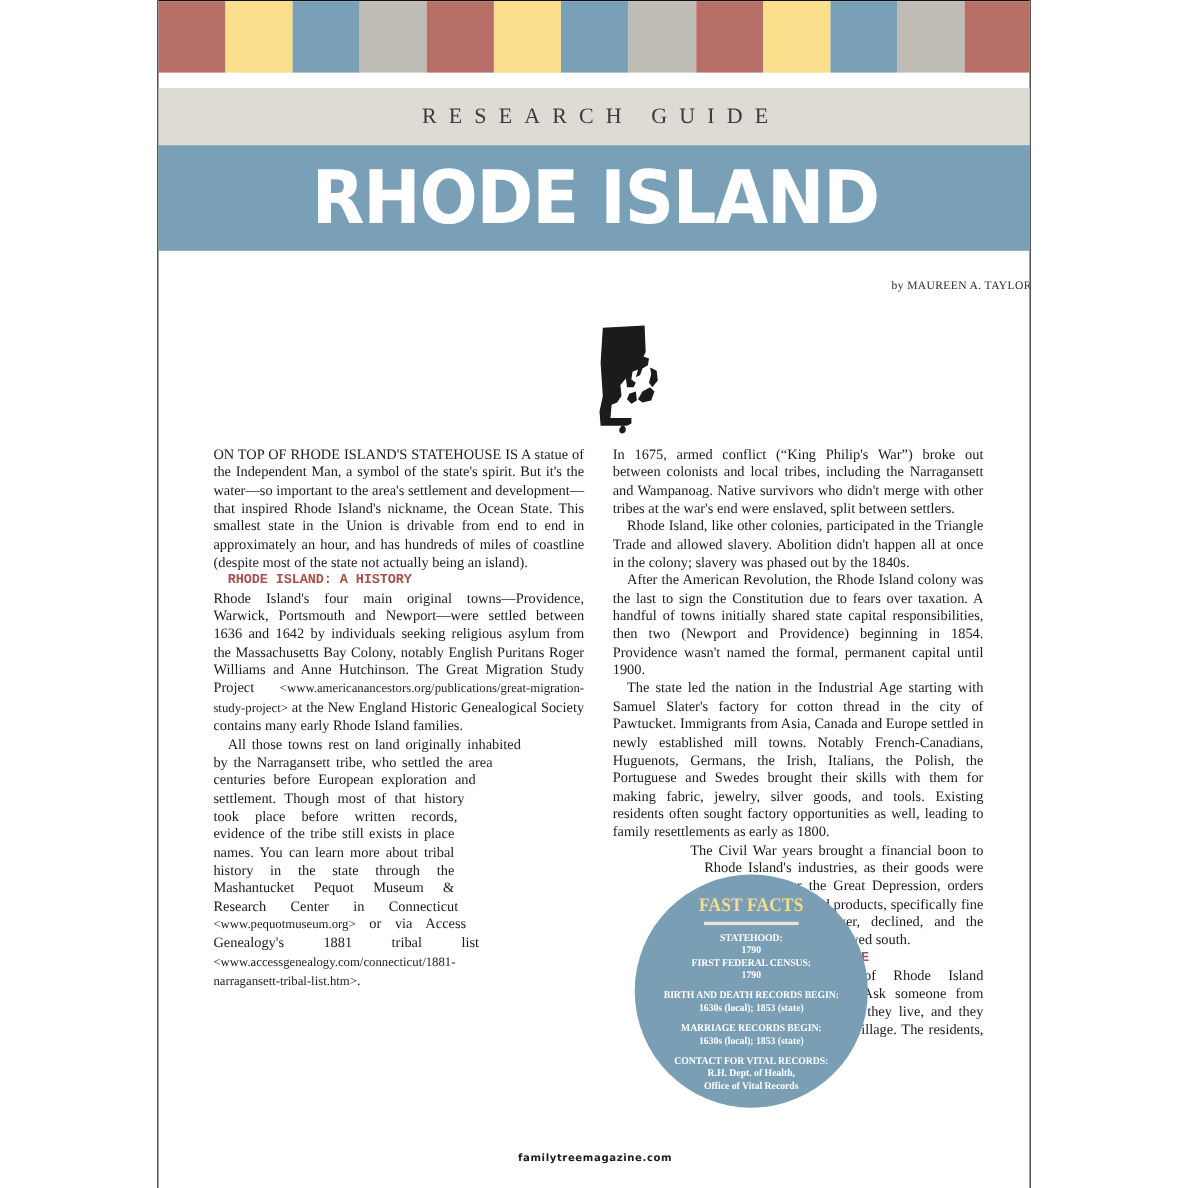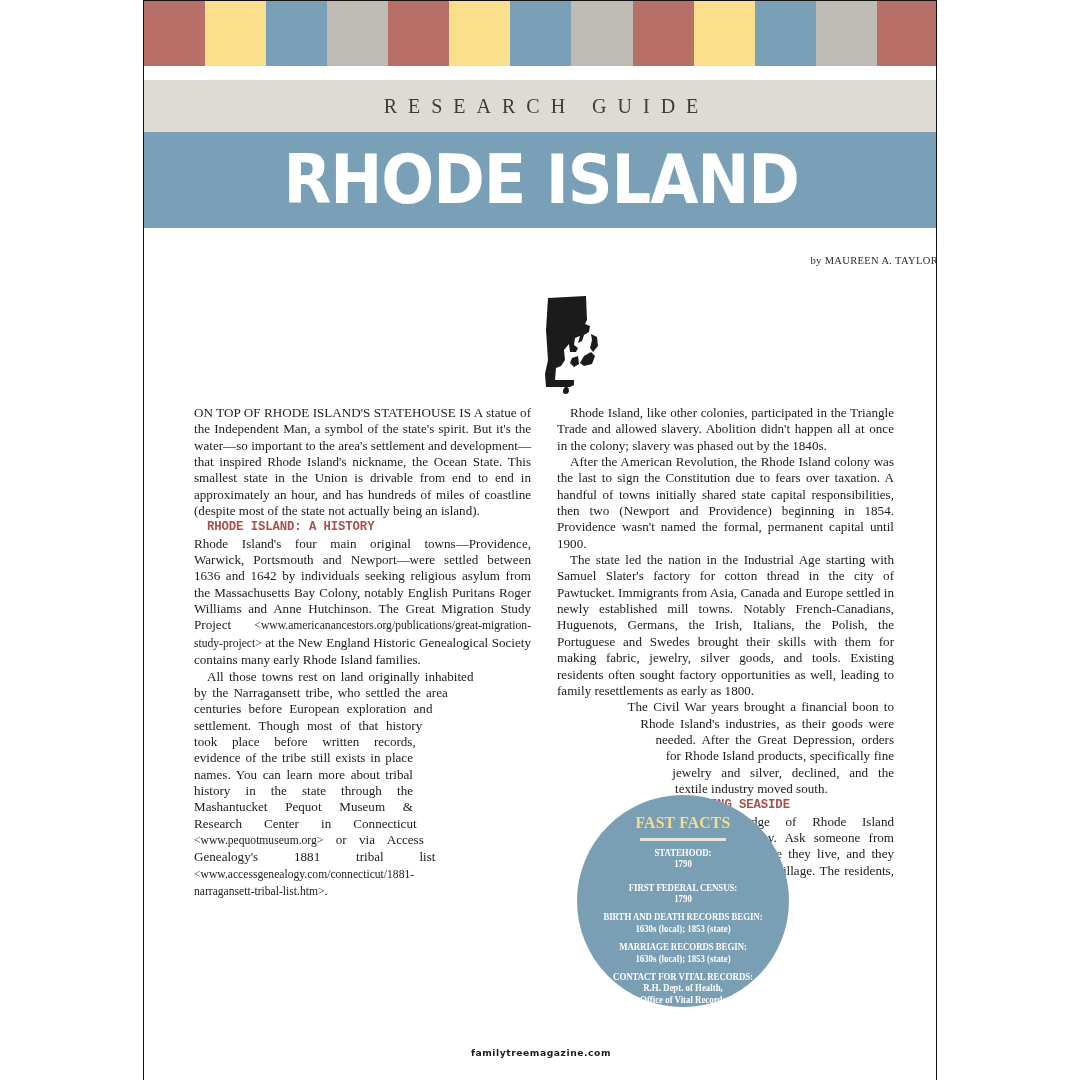--- a/index.html
+++ b/index.html
@@ -174,21 +174,21 @@
     line-height: 11.6px;
     letter-spacing: -0.05px;
     transform: scaleX(0.94);
   }
   .ff-value {
     font-weight: bold;
     font-size: 9.4px;
     line-height: 11.6px;
     transform: scaleX(0.94);
   }
-  .ff-tight { margin-bottom: 12px; }
+  .ff-tight { margin-bottom: 0; }
 
   
   .footer {
     position: absolute;
     left: 0; top: 1042px;
     width: 794px;
     text-align: center;
   }
   .footer .fm {
     font-family: "DejaVu Sans", sans-serif;
@@ -248,20 +248,21 @@
         <p class="noindent">ON TOP OF RHODE ISLAND'S STATEHOUSE IS A statue of the Independent Man, a symbol of the state's spirit. But it's the water—so important to the area's settlement and development—that inspired Rhode Island's nickname, the Ocean State. This smallest state in the Union is drivable from end to end in approximately an hour, and has hundreds of miles of coastline (despite most of the state not actually being an island).</p>
 
         <p class="section-head" style="color: rgb(168, 80, 76);">RHODE ISLAND: A HISTORY</p>
 
         <p class="noindent"><span>Rhode Island's four main original towns—Providence, Warwick, Portsmouth and Newport—were settled between 1636 and 1642 by individuals seeking religious asylum from the Massachusetts Bay Colony, notably English Puritans Roger Williams and Anne Hutchinson. The Great Migration Study Project </span><span class="url">&lt;www.americanancestors.org/publications/great-migration-study-project&gt;</span><span> at the New England Historic Genealogical Society contains many early Rhode Island families.</span></p>
 
         <p><span class="wrap-left"></span><span>All those towns rest on land originally inhabited by the Narragansett tribe, who settled the area centuries before European exploration and settlement. Though most of that history took place before written records, evidence of the tribe still exists in place names. You can learn more about tribal history in the state through the Mashantucket Pequot Museum &amp; Research Center in Connecticut </span><span class="url">&lt;www.pequotmuseum.org&gt;</span><span> or via Access Genealogy's 1881 tribal list </span><span class="url">&lt;www.accessgenealogy.com/connecticut/1881-narragansett-tribal-list.htm&gt;</span><span>.</span></p>
       </div>
 
       <div class="col col-right">
+        <p class="noindent">In 1675, armed conflict (“King Philip's War”) broke out between colonists and local tribes, including the Narragansett and Wampanoag. Native survivors who didn't merge with other tribes at the war's end were enslaved, split between settlers.</p>
         <p>Rhode Island, like other colonies, participated in the Triangle Trade and allowed slavery. Abolition didn't happen all at once in the colony; slavery was phased out by the 1840s.</p>
         <p>After the American Revolution, the Rhode Island colony was the last to sign the Constitution due to fears over taxation. A handful of towns initially shared state capital responsibilities, then two (Newport and Providence) beginning in 1854. Providence wasn't named the formal, permanent capital until 1900.</p>
         <p>The state led the nation in the Industrial Age starting with Samuel Slater's factory for cotton thread in the city of Pawtucket. Immigrants from Asia, Canada and Europe settled in newly established mill towns. Notably French-Canadians, Huguenots, Germans, the Irish, Italians, the Polish, the Portuguese and Swedes brought their skills with them for making fabric, jewelry, silver goods, and tools. Existing residents often sought factory opportunities as well, leading to family resettlements as early as 1800.</p>
         <p><span class="wrap-right"></span><span>The Civil War years brought a financial boon to Rhode Island's industries, as their goods were needed. After the Great Depression, orders for Rhode Island products, specifically fine jewelry and silver, declined, and the textile industry moved south.</span></p>
         <p class="section-head" style="color: rgb(168, 80, 76);">LIVING SEASIDE</p>
         <p>A knowledge of Rhode Island geography is key. Ask someone from Rhode Island where they live, and they are likely to name a village. The residents, unless they</p>
       </div>
     </div>
 
     <div class="fastfacts" style="background: rgb(122, 159, 181);">

